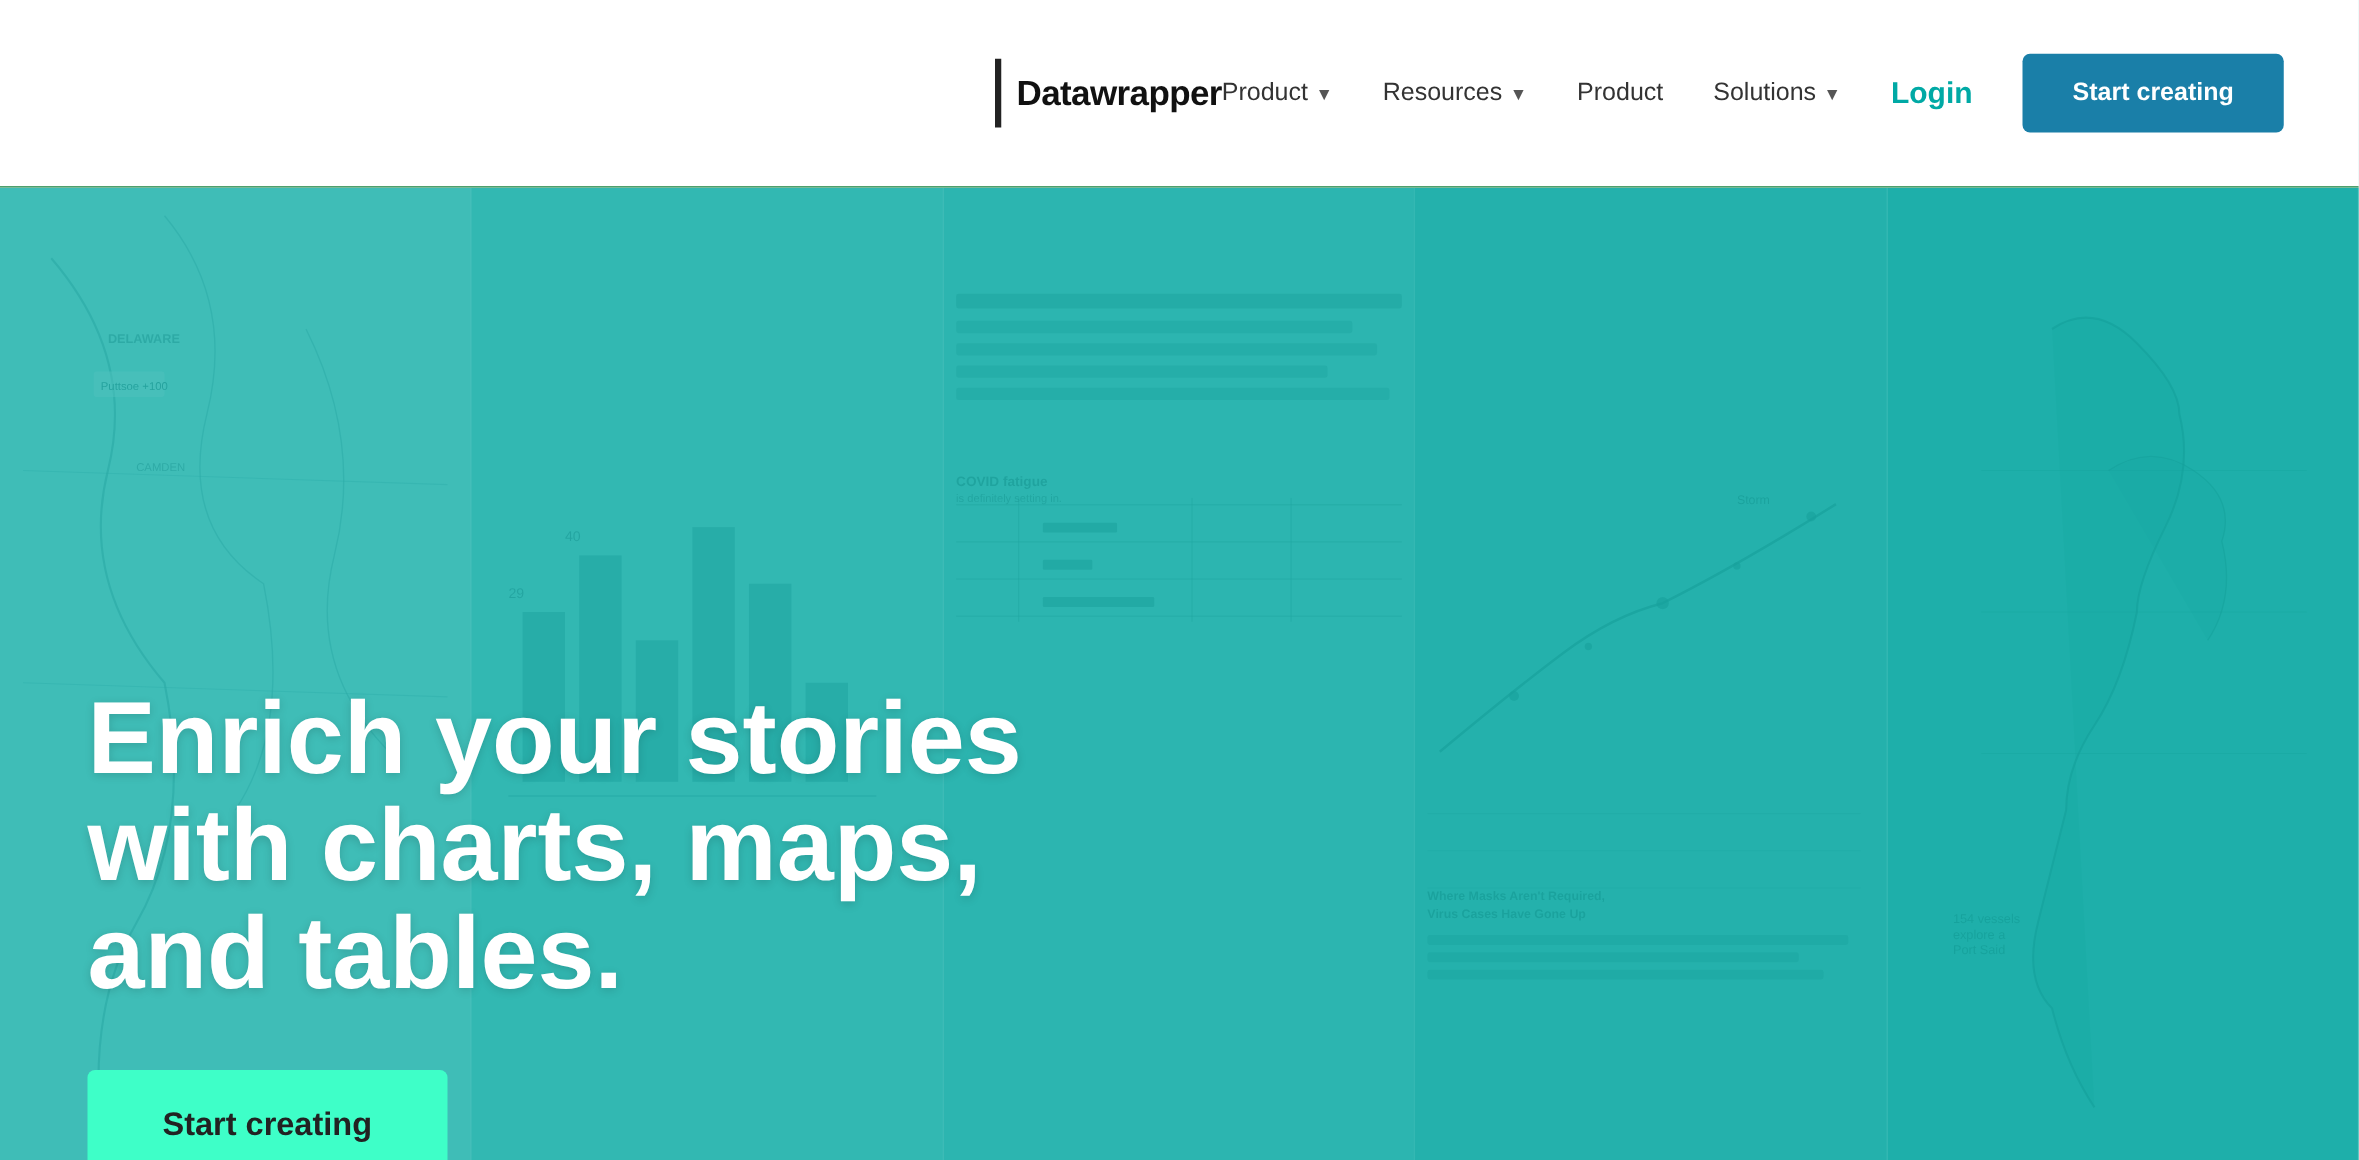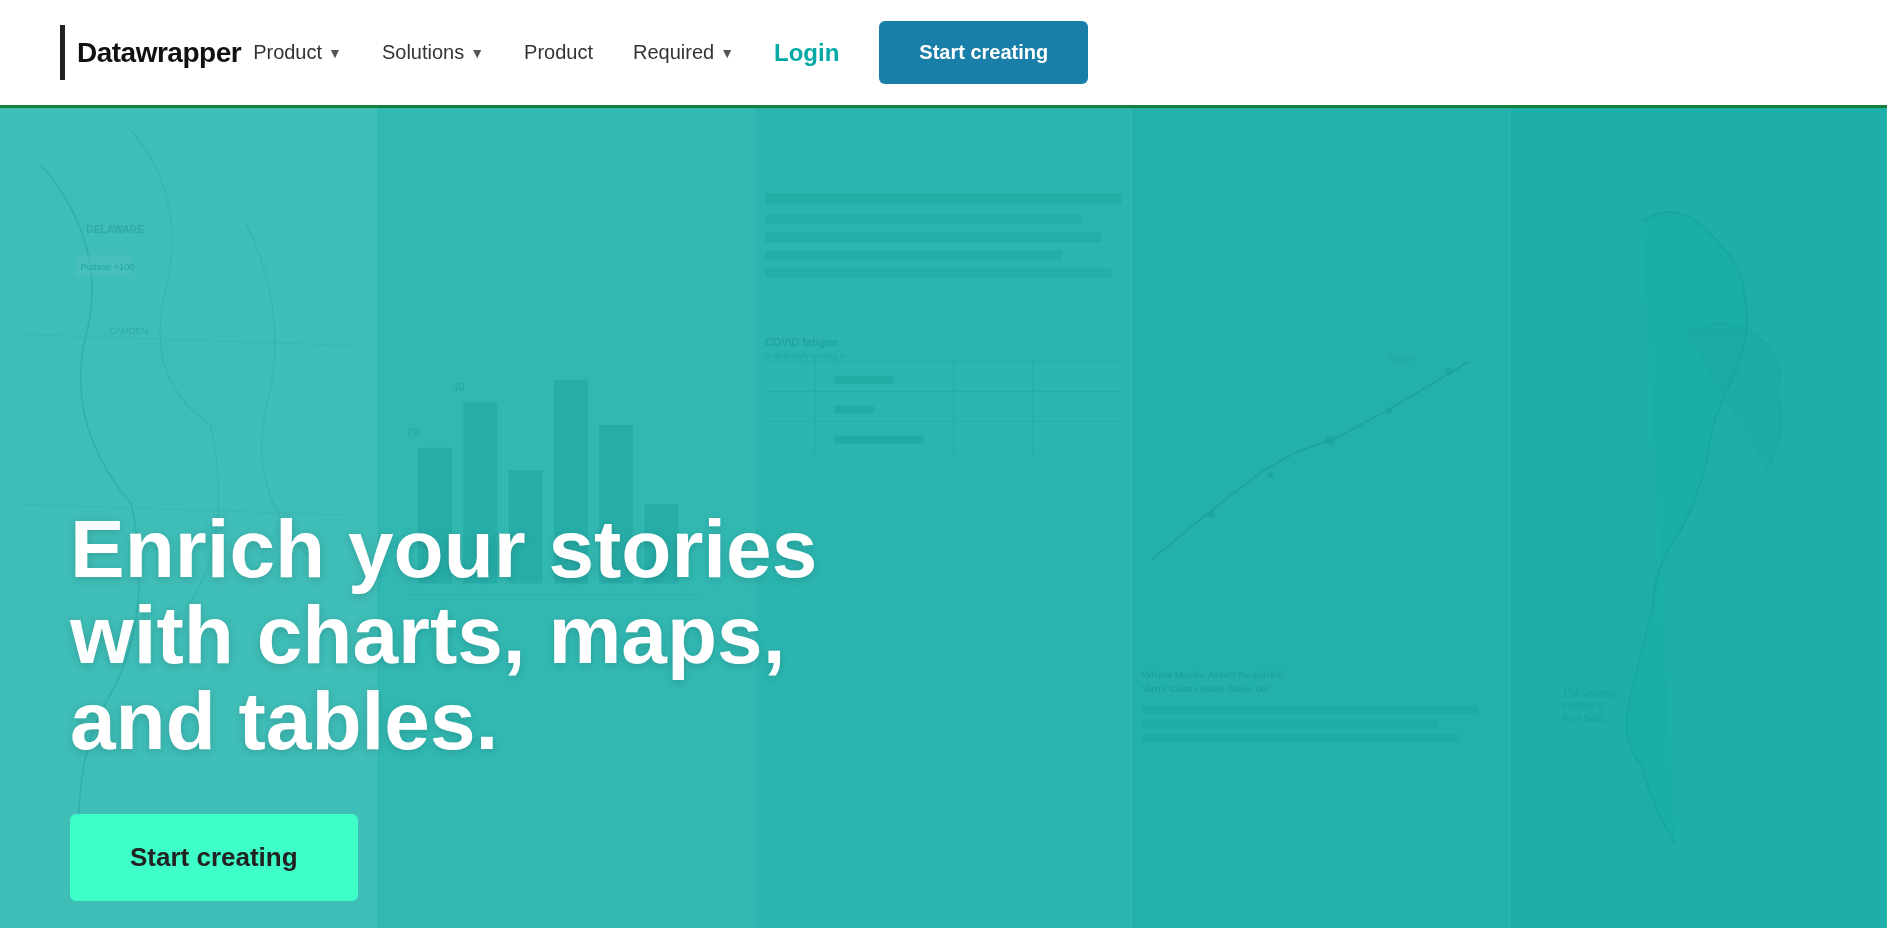--- a/index.html
+++ b/index.html
@@ -2,25 +2,25 @@
 <html><head>
   <meta charset="utf-8">
   <style>
     * { margin: 0; padding: 0; box-sizing: border-box; }
     body { font-family: 'Arial', sans-serif; overflow-x: hidden; }
 
     
     .navbar {
       display: flex;
       align-items: center;
-      justify-content: flex-start;
+      justify-content: flex-end;
       padding: 0 60px;
-      height: 108px;
+      height: 150px;
       background: #ffffff;
-      border-bottom: 3px solid #15803d;
+      border-bottom: 1px solid #15803d;
       position: relative;
       z-index: 10;
     }
     .logo-wrap {
       display: flex;
       align-items: center;
     }
     .logo-bar {
       width: 5px;
       height: 55px;
@@ -30,21 +30,20 @@
     .logo-text {
       font-size: 28px;
       font-weight: 700;
       color: #111;
       letter-spacing: -0.5px;
     }
     .nav-links {
       display: flex;
       align-items: center;
       gap: 40px;
-      margin-left: 12px;
     }
     .nav-item {
       display: flex;
       align-items: center;
       gap: 6px;
       font-size: 20px;
       font-weight: 500;
       color: #333;
       cursor: pointer;
       white-space: nowrap;
@@ -156,28 +155,28 @@
     <div class="logo-bar"></div>
     <span class="logo-text">Datawrapper</span>
   </div>
 
   <div class="nav-links">
     <div class="nav-item">
       <span>Product</span>
       <span class="chevron">▼</span>
     </div>
     <div class="nav-item">
-      <span>Solutions</span>
+      <span>Resources</span>
       <span class="chevron">▼</span>
     </div>
     <div class="nav-item pricing">
       <span>Product</span>
     </div>
     <div class="nav-item">
-      <span>Required</span>
+      <span>Solutions</span>
       <span class="chevron">▼</span>
     </div>
     <div class="nav-login">
       <span>Login</span>
     </div>
     <button class="nav-cta">Start creating</button>
   </div>
 </nav>
 
 <section class="hero">

